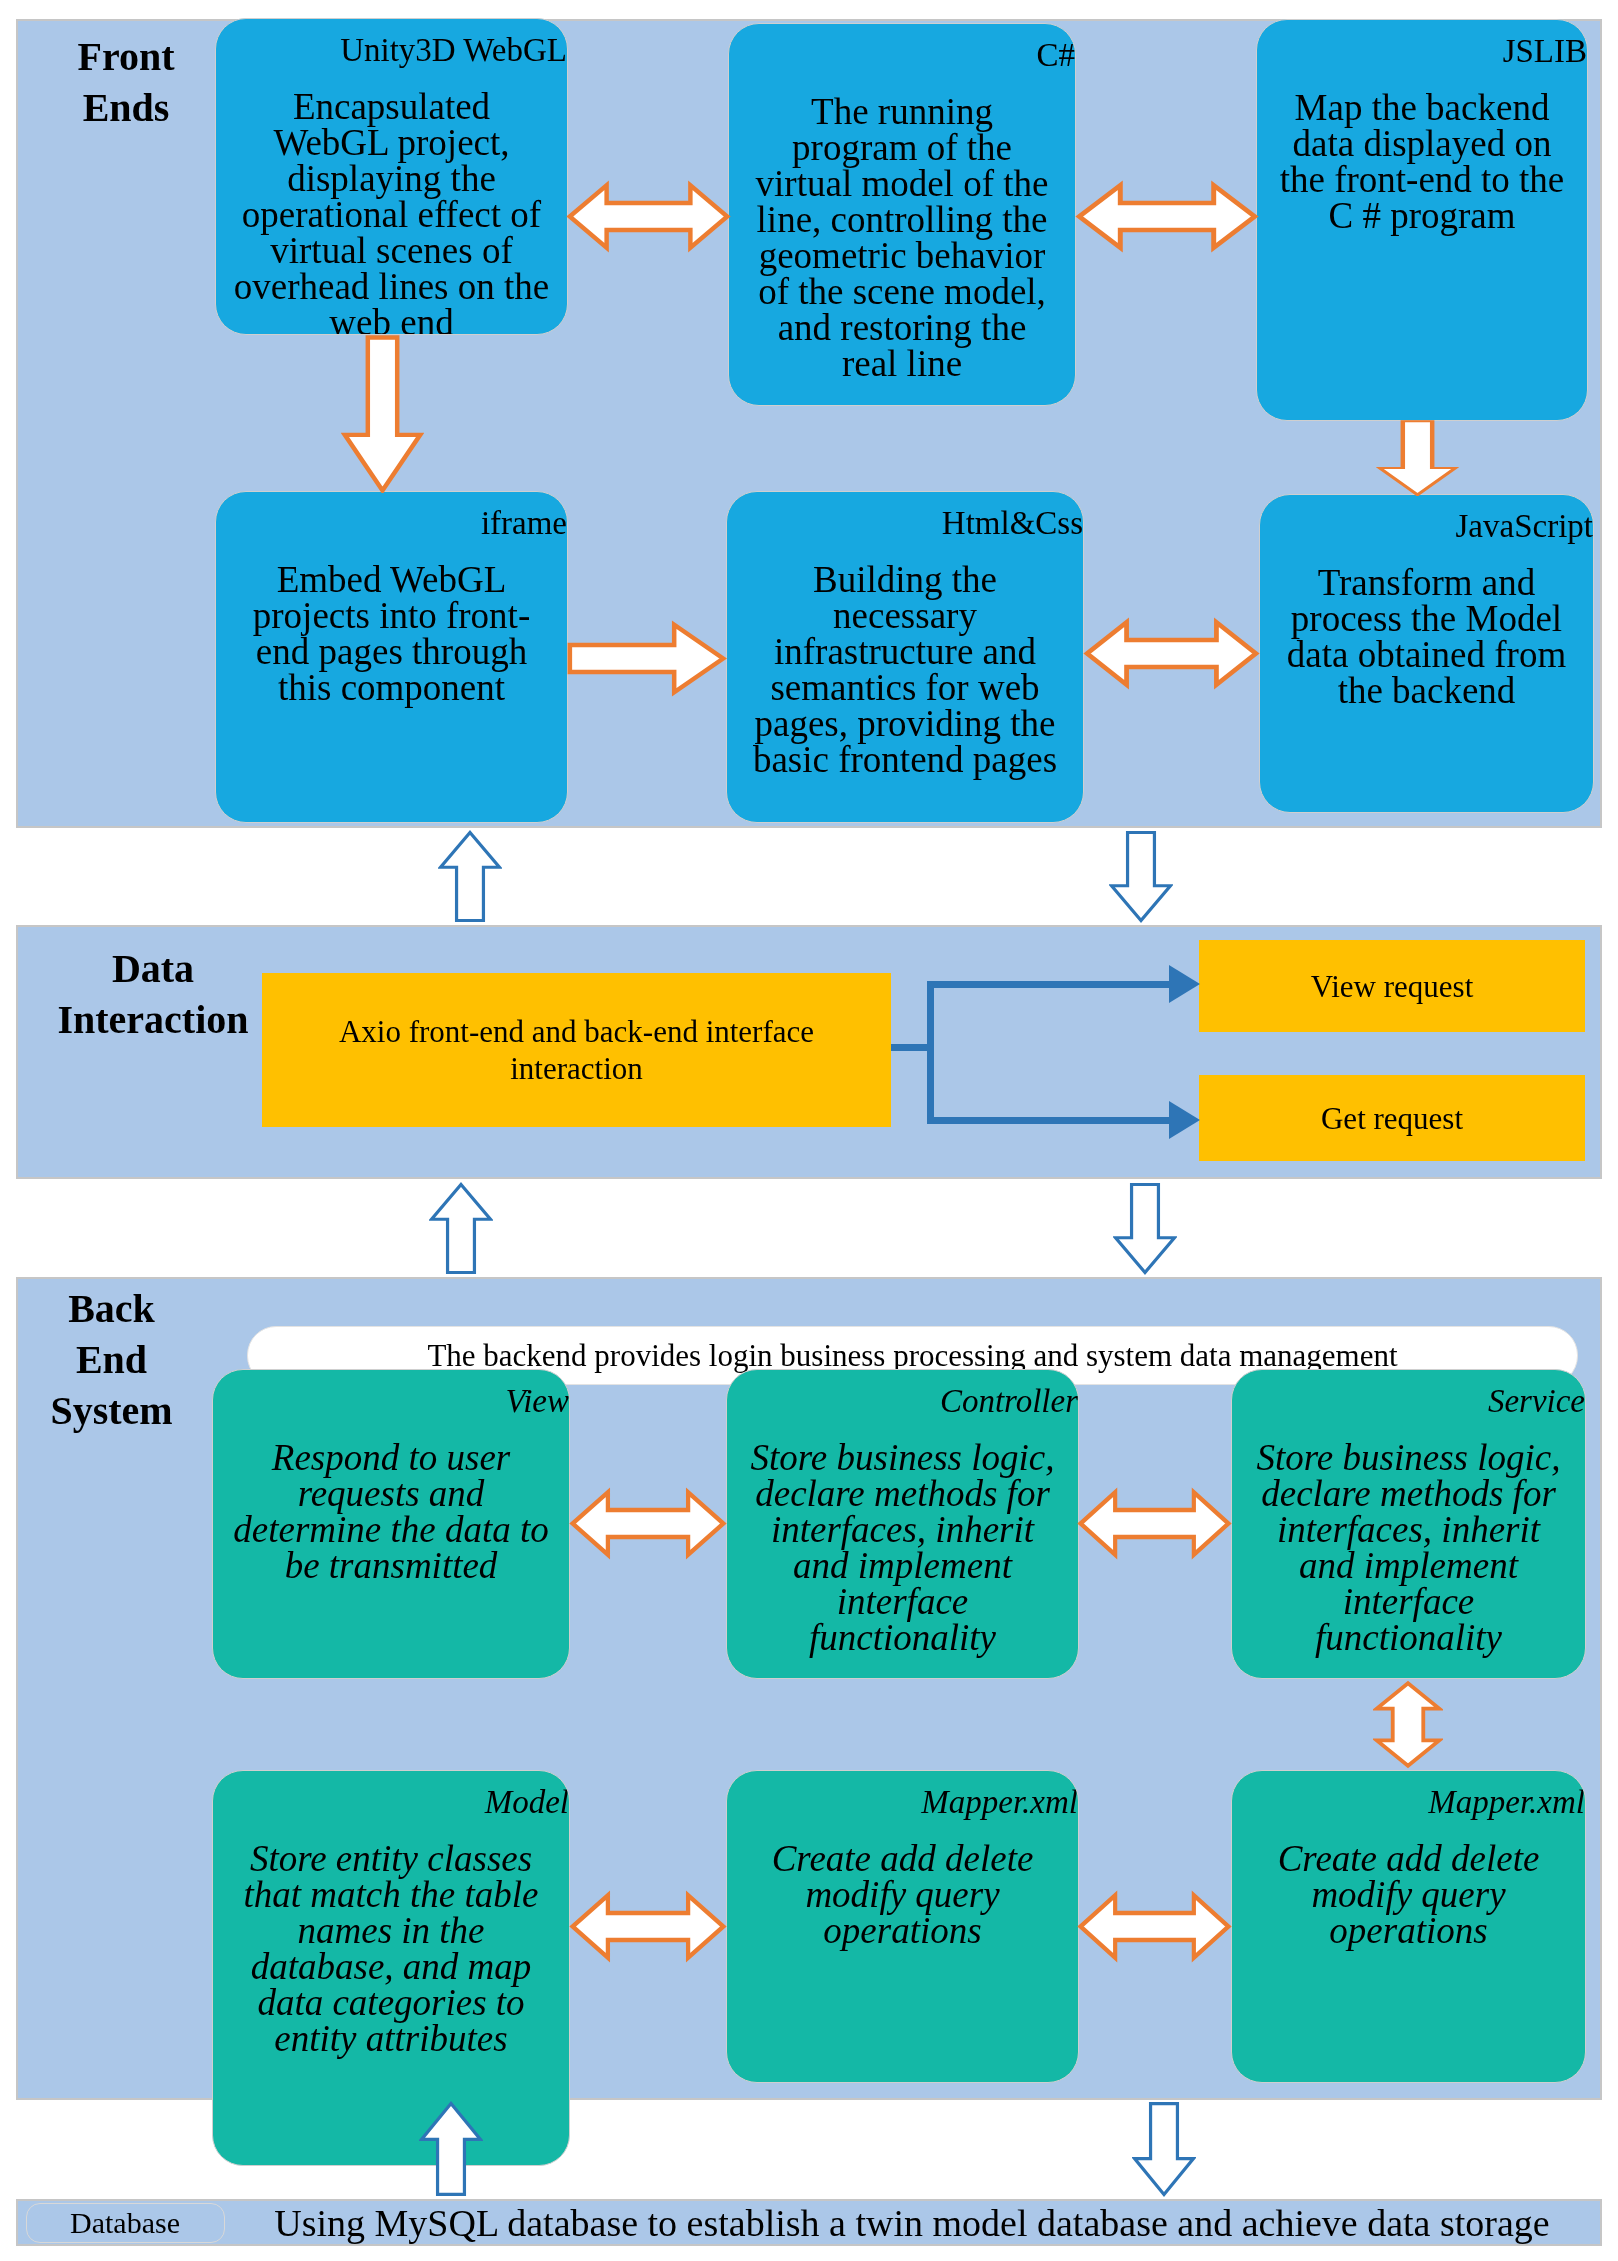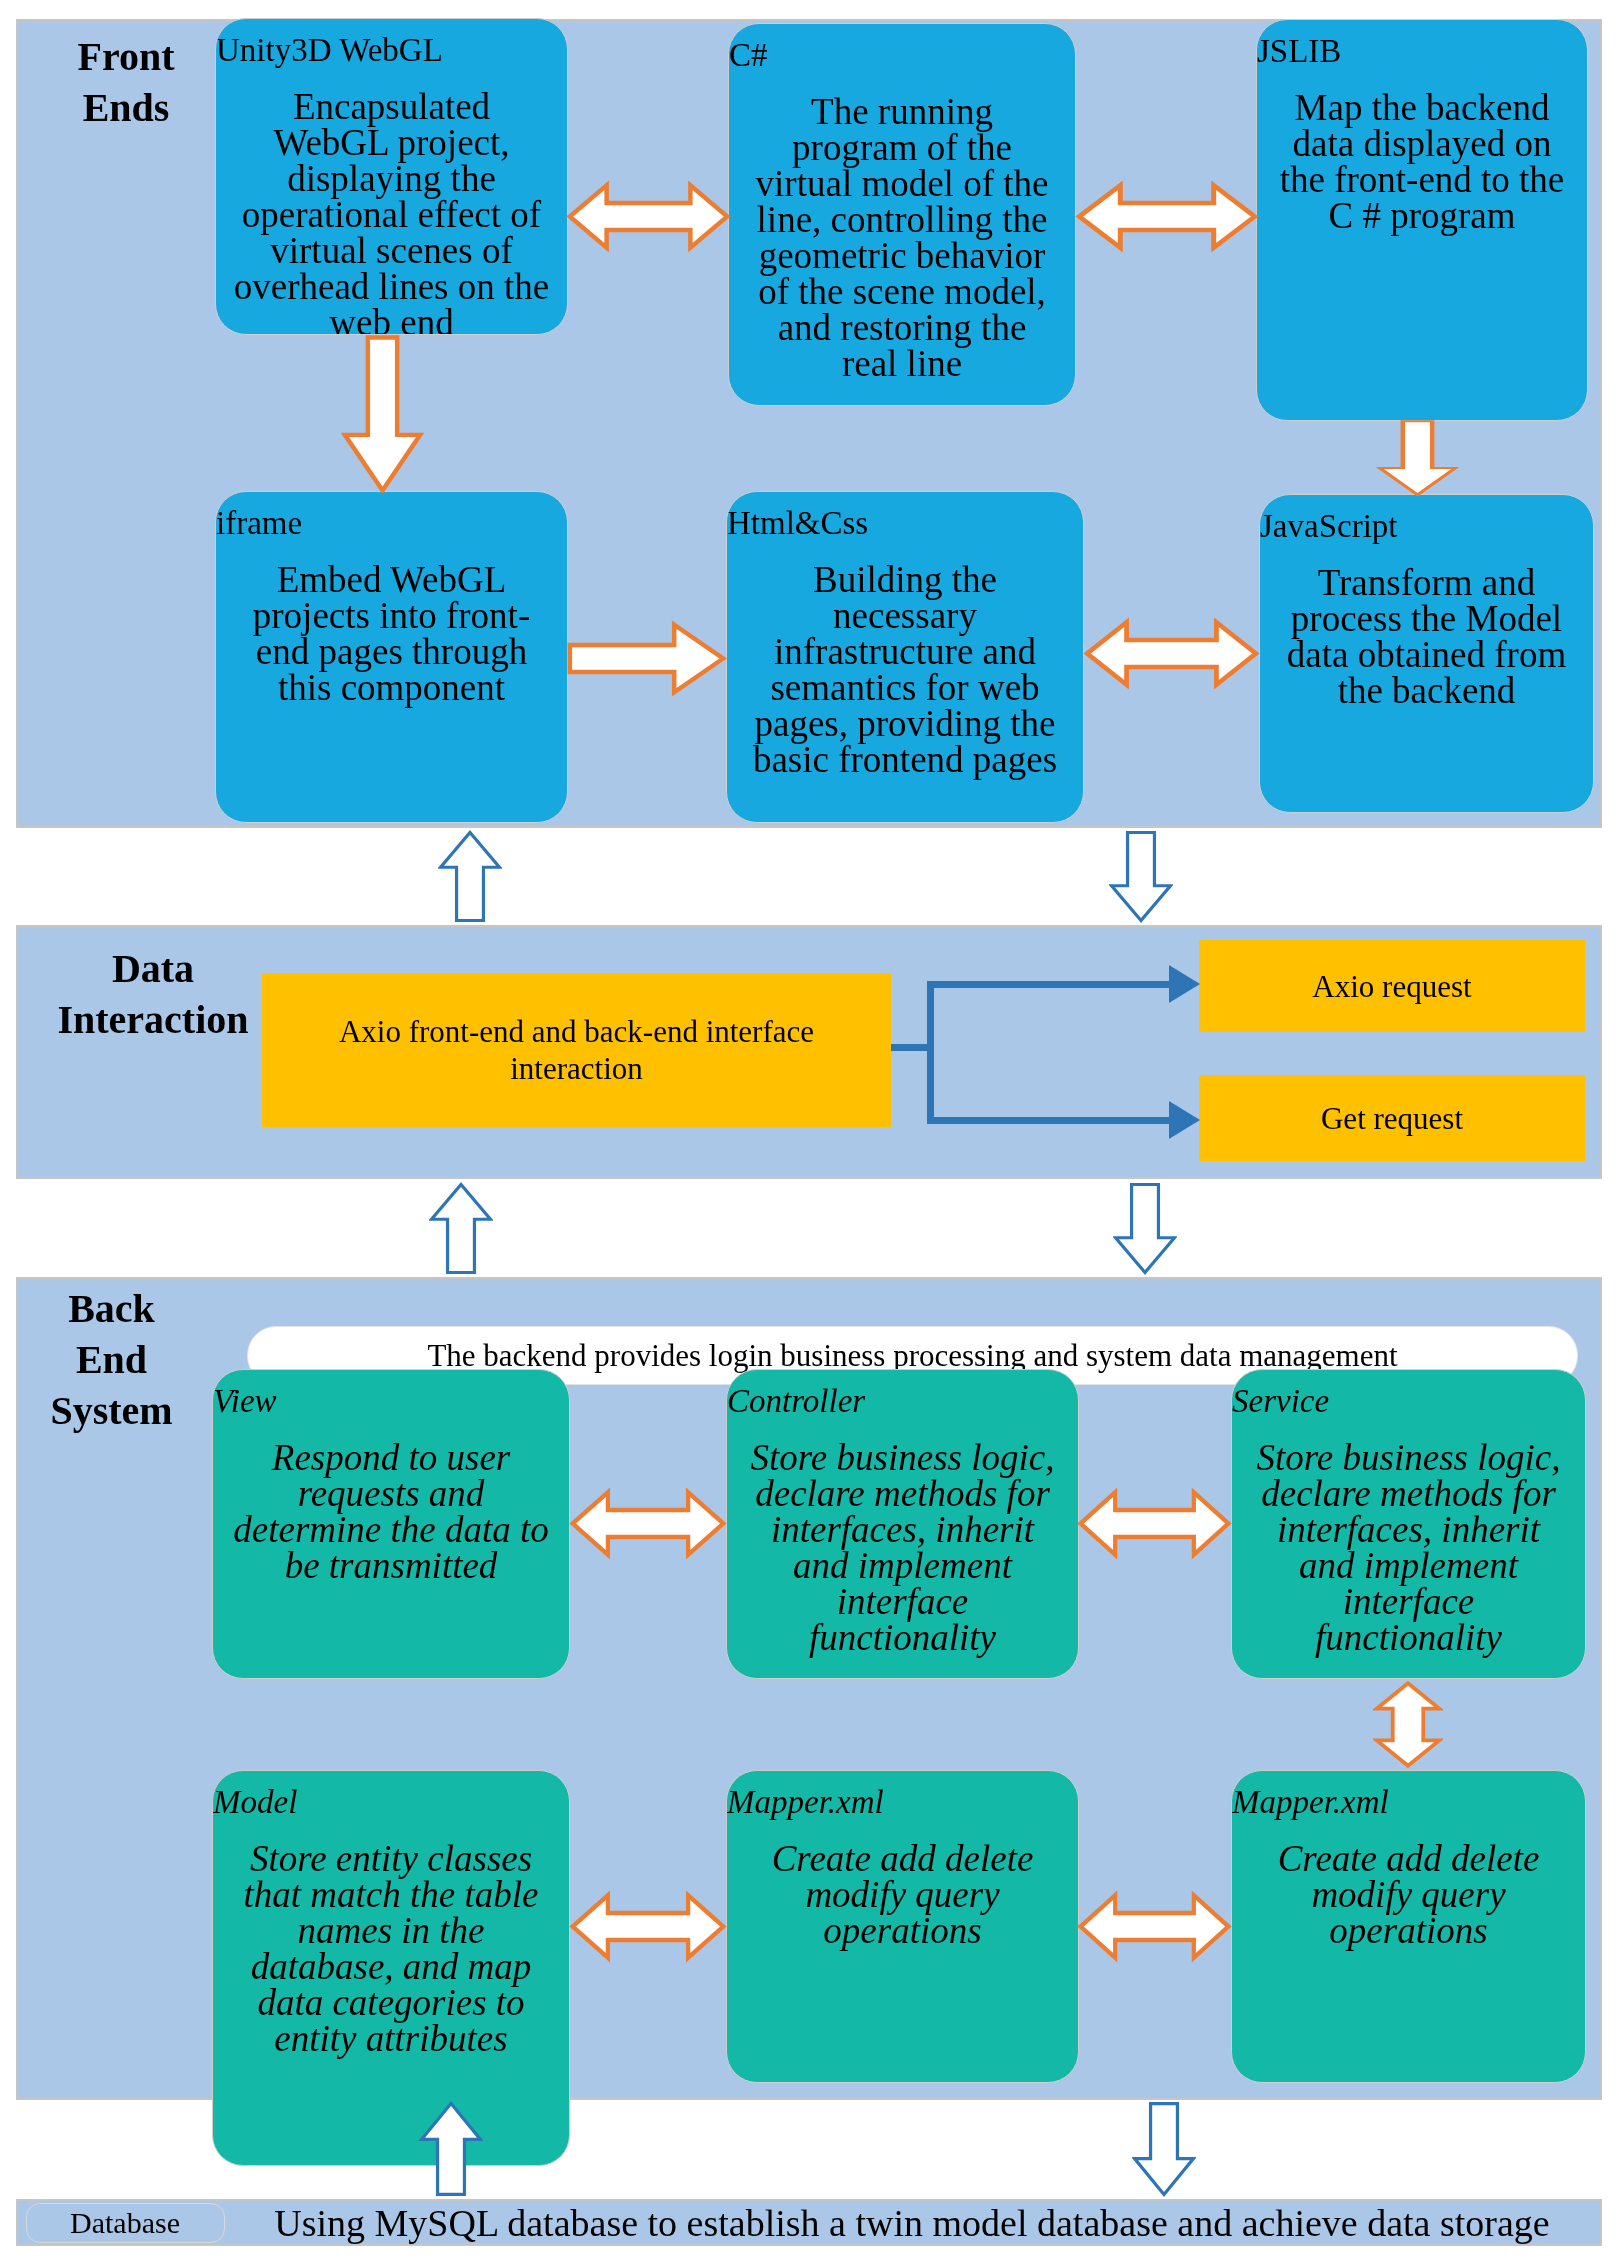--- a/index.html
+++ b/index.html
@@ -1,21 +1,21 @@
 <!DOCTYPE html>
 <html style="font-size:10.2px"><head>
 <meta charset="utf-8">
 <style>
   html,body{margin:0;padding:0;background:#fff;}
   #canvas{position:relative;width:1618px;height:2261px;background:#ffffff;
           font-family:"Liberation Serif","DejaVu Serif",serif;color:#000;}
   .panel{position:absolute;background:#abc7e8;border:2.6px solid #c6c6c6;box-sizing:border-box;}
   .sec-label{position:absolute;font-weight:bold;font-size:40px;line-height:51px;text-align:center;}
   .node{position:absolute;border:1.9px solid #cfcfcf;border-radius:31px;box-sizing:border-box;
-        display:flex;flex-direction:column;align-items:flex-start;text-align:center;overflow:hidden;}
+        display:flex;flex-direction:column;align-items:flex-end;text-align:center;overflow:hidden;}
   .node.blue{background:#17a8e0;}
   .node.green{background:#14b8a6;font-style:italic;}
   .node-title{margin-top:11.5px;font-size:33px;line-height:38px;}
   .node-body{margin-top:20px;font-size:37px;line-height:36px;padding:0 16.6px;}
   .ybox{position:absolute;background:#ffc000;display:flex;align-items:center;justify-content:center;
         text-align:center;font-size:31px;line-height:37px;box-sizing:border-box;}
   .pill{position:absolute;background:#ffffff;border:1.9px solid #e3e3e3;border-radius:29px;
         display:flex;align-items:center;justify-content:center;font-size:31px;box-sizing:border-box;margin-top:39px;}
   .dbframe{position:absolute;border:1.9px solid #d8d8d8;border-radius:14px;display:flex;align-items:center;
         justify-content:center;font-size:30px;box-sizing:border-box;}
@@ -87,21 +87,21 @@
   <svg class="arrow" style="left:1109px;top:830px" width="64" height="93" viewBox="0 0 100 150" preserveAspectRatio="none">
     <polygon points="50,146 4,90 29,90 29,4 71,4 71,90 96,90" fill="#fff" stroke="#2e75b6" stroke-width="5"></polygon>
     </svg>
 
   <div class="panel" style="left:16px;top:925px;width:1586px;height:254px"></div>
   <div class="sec-label" style="left:38px;top:943px;width:230px">
     <div>Data</div>
     <div>Interaction</div>
   </div>
   <div class="ybox" style="left:262px;top:973px;width:629px;height:154px;padding:0 36px">Axio front-end and back-end interface interaction</div>
-  <div class="ybox" style="left:1199px;top:940px;width:386px;height:92px">Axio request</div>
+  <div class="ybox" style="left:1199px;top:940px;width:386px;height:92px">View request</div>
   <div class="ybox" style="left:1199px;top:1075px;width:386px;height:86px">Get request</div>
 
   <div class="line" style="left:891px;top:1044px;width:40px;height:7px"></div>
   <div class="line" style="left:927px;top:981px;width:7px;height:143px"></div>
   <div class="line" style="left:931px;top:981px;width:239px;height:7px"></div>
   <div class="head-right" style="left:1169px;top:965px"></div>
   <div class="line" style="left:931px;top:1117px;width:239px;height:7px"></div>
   <div class="head-right" style="left:1169px;top:1101px"></div>
 
   <svg class="arrow" style="left:429px;top:1182px" width="64" height="93" viewBox="0 0 100 150" preserveAspectRatio="none">

